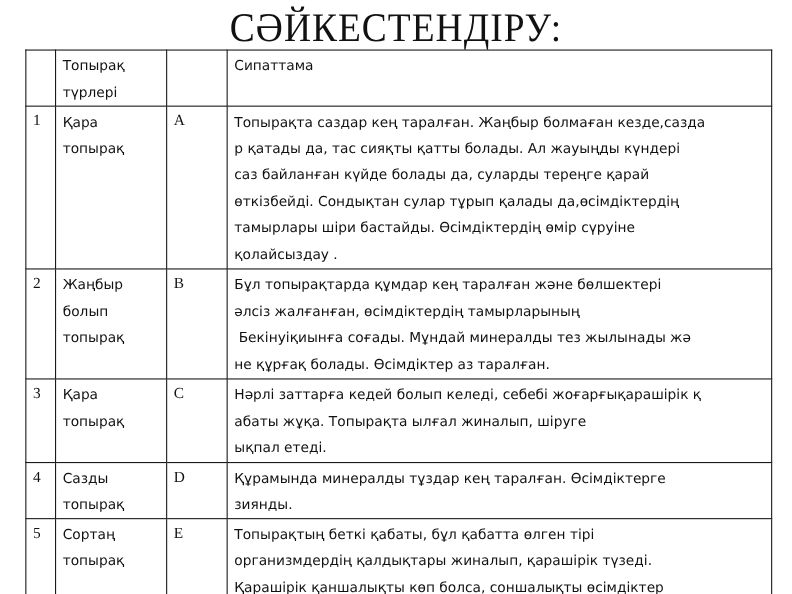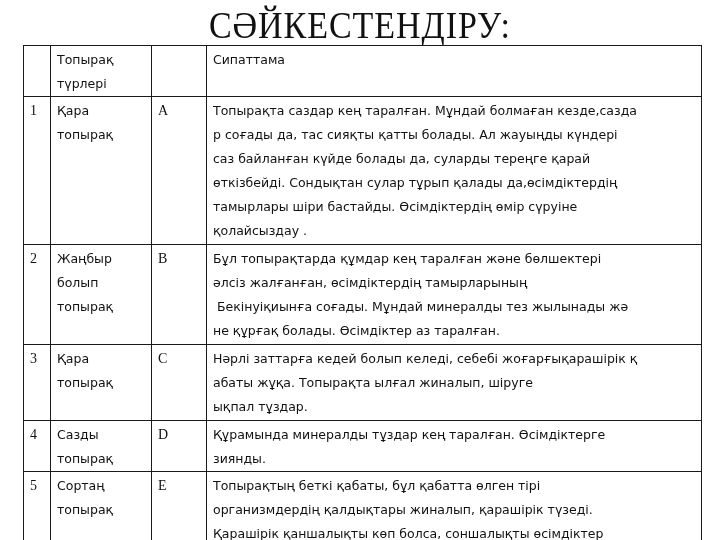--- a/index.html
+++ b/index.html
@@ -55,22 +55,22 @@
   </tr>
 
   <tr class="r1">
     <td class="num">1</td>
     <td>
       <span class="line">Қара</span>
       <span class="line">топырақ</span>
     </td>
     <td class="letter">A</td>
     <td>
-      <span class="line">Топырақта саздар кең таралған. Мұндай болмаған кезде,сазда</span>
-      <span class="line">р соғады да, тас сияқты қатты болады. Ал жауыңды күндері</span>
+      <span class="line">Топырақта саздар кең таралған. Жаңбыр болмаған кезде,сазда</span>
+      <span class="line">р қатады да, тас сияқты қатты болады. Ал жауыңды күндері</span>
       <span class="line">саз байланған күйде болады да, суларды тереңге қарай</span>
       <span class="line">өткізбейді. Сондықтан сулар тұрып қалады да,өсімдіктердің</span>
       <span class="line">тамырлары шіри бастайды. Өсімдіктердің өмір сүруіне</span>
       <span class="line">қолайсыздау .</span>
     </td>
   </tr>
 
   <tr class="r2">
     <td class="num">2</td>
     <td>
@@ -90,21 +90,21 @@
   <tr class="r3">
     <td class="num">3</td>
     <td>
       <span class="line">Қара</span>
       <span class="line">топырақ</span>
     </td>
     <td class="letter">C</td>
     <td>
       <span class="line">Нәрлі заттарға кедей болып келеді, себебі жоғарғықарашірік қ</span>
       <span class="line">абаты жұқа. Топырақта ылғал жиналып, шіруге</span>
-      <span class="line">ықпал тұздар.</span>
+      <span class="line">ықпал етеді.</span>
     </td>
   </tr>
 
   <tr class="r4">
     <td class="num">4</td>
     <td>
       <span class="line">Сазды</span>
       <span class="line">топырақ</span>
     </td>
     <td class="letter">D</td>

